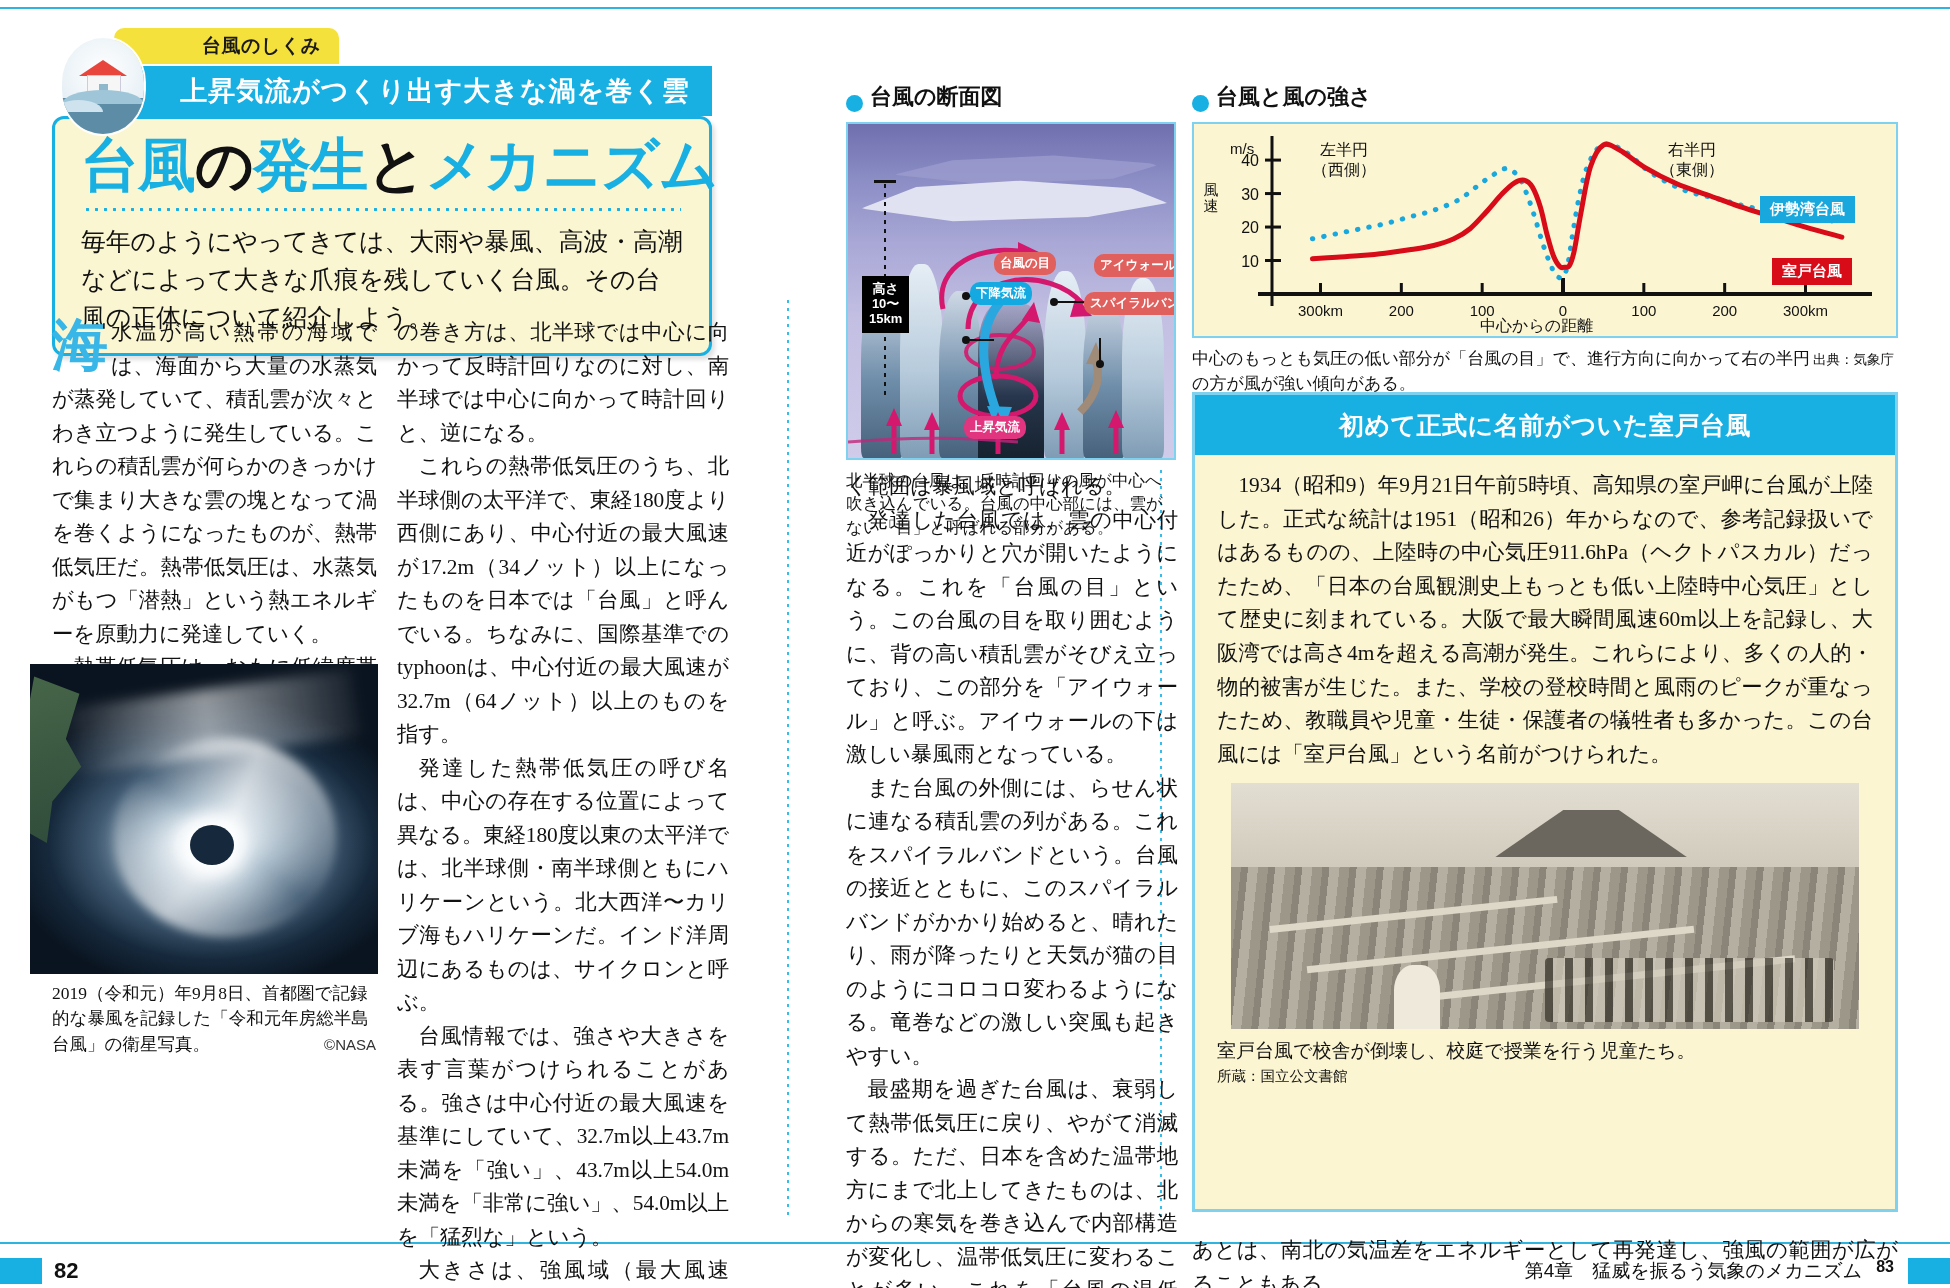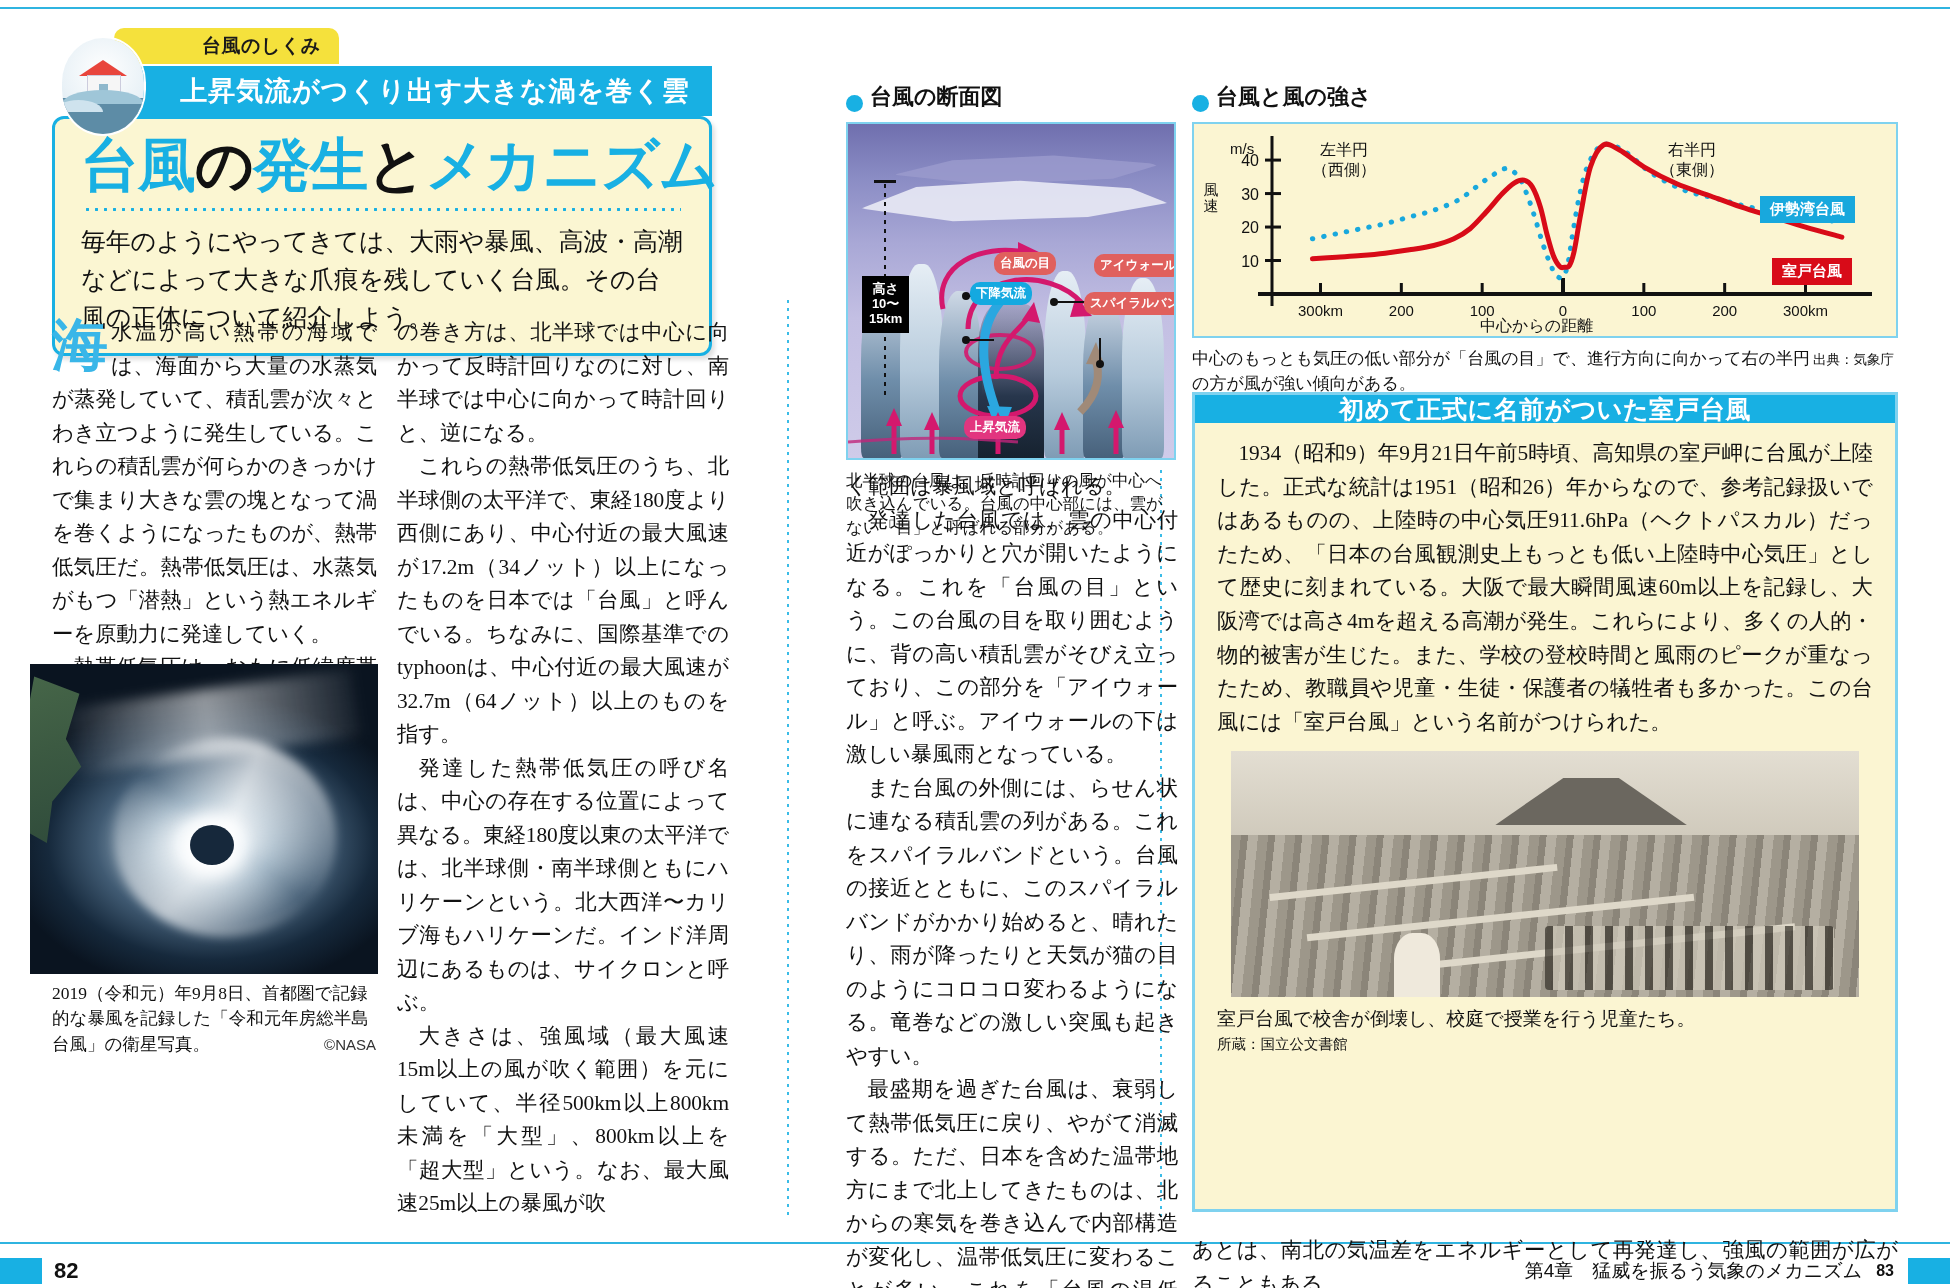--- a/index.html
+++ b/index.html
@@ -139,21 +139,21 @@
   .chip.muro{background:#d80b18;}
   .half{position:absolute;font-family:"Liberation Sans","DejaVu Sans",sans-serif;
      font-size:16px;color:#111;text-align:center;line-height:1.25;white-space:nowrap;}
   .axlbl{position:absolute;font-family:"Liberation Sans","DejaVu Sans",sans-serif;font-size:15px;color:#111;}
   .ytitle{position:absolute;font-family:"Liberation Sans","DejaVu Sans",sans-serif;font-size:15px;
      color:#111;line-height:1.05;text-align:center;}
 
   
   .mbox{position:absolute;left:1192px;top:392px;width:706px;height:820px;
      background:#fbf5d2;border:3px solid #7fd2ef;box-sizing:border-box;}
-  .mbox-head{background:#18b0e3;height:28px;display:flex;align-items:center;justify-content:center;text-align:center;}
+  .mbox-head{background:#18b0e3;height:60px;display:flex;align-items:center;justify-content:center;text-align:center;}
   .mbox-head span{font-family:"Liberation Sans","DejaVu Sans",sans-serif;font-weight:bold;
      font-size:25px;color:#fff;letter-spacing:.5px;}
   .mbox-body{padding:14px 22px 0 22px;}
   .mbox-body p{margin:0;text-indent:1em;font-size:21.4px;line-height:1.57;color:#111;text-align:justify;}
   .mphoto{margin:12px auto 0 auto;width:628px;height:246px;position:relative;overflow:hidden;
      background:#b9b4a8;}
   .mph-sky{position:absolute;left:0;top:0;width:100%;height:36%;
      background:linear-gradient(180deg,#e3ded2,#cfc9bb);}
   .mph-roof{position:absolute;left:40%;top:10%;width:34%;height:20%;background:#6b675f;
      clip-path:polygon(6% 100%,38% 4%,64% 4%,96% 100%);}
@@ -167,21 +167,21 @@
   .mcred{padding:3px 22px 0 22px;font-family:"Liberation Sans","DejaVu Sans",sans-serif;
      font-size:14.5px;color:#111;}
 
   .colR2{position:absolute;left:846px;top:470px;width:332px;}
   .tailtext{position:absolute;left:1192px;top:1234px;width:706px;}
 
   
   .pg-l{position:absolute;left:0;bottom:4px;display:flex;align-items:center;gap:12px;}
   .pg-l .sq{width:42px;height:26px;background:#18b0e3;}
   .pg-l .n{font-family:"Liberation Sans","DejaVu Sans",sans-serif;font-weight:bold;font-size:22px;color:#111;}
-  .pg-r{position:absolute;right:0;bottom:4px;display:flex;align-items:center;gap:14px;}
+  .pg-r{position:absolute;right:0;bottom:4px;display:flex;align-items:flex-start;gap:14px;}
   .pg-r .t{font-family:"Liberation Sans","DejaVu Sans",sans-serif;font-size:19px;color:#111;}
   .pg-r .n{font-family:"Liberation Sans","DejaVu Sans",sans-serif;font-weight:bold;font-size:16px;color:#111;}
   .pg-r .sq{width:42px;height:26px;background:#18b0e3;}
   .gutter{position:absolute;left:787px;top:300px;width:2px;height:920px;
      background:repeating-linear-gradient(180deg,#18b0e3 0 3px,transparent 3px 8px);opacity:.85;}
   .gutter2{position:absolute;left:1160px;top:470px;width:2px;height:750px;
      background:repeating-linear-gradient(180deg,#18b0e3 0 3px,transparent 3px 8px);opacity:.85;}
 </style>
 </head>
 <body>
@@ -234,20 +234,21 @@
     <div class="sat-cap">
       <span>2019（令和元）年9月8日、首都圏で記録的な暴風を記録した「令和元年房総半島台風」の衛星写真。</span>
       <span class="credit">©NASA</span>
     </div>
   </div>
 
   <div class="colR bodytext">
     <p class="noind">の巻き方は、北半球では中心に向かって反時計回りなのに対し、南半球では中心に向かって時計回りと、逆になる。</p>
     <p>これらの熱帯低気圧のうち、北半球側の太平洋で、東経180度より西側にあり、中心付近の最大風速が17.2m（34ノット）以上になったものを日本では「台風」と呼んでいる。ちなみに、国際基準でのtyphoonは、中心付近の最大風速が32.7m（64ノット）以上のものを指す。</p>
     <p>発達した熱帯低気圧の呼び名は、中心の存在する位置によって異なる。東経180度以東の太平洋では、北半球側・南半球側ともにハリケーンという。北大西洋〜カリブ海もハリケーンだ。インド洋周辺にあるものは、サイクロンと呼ぶ。</p>
+    <p>台風情報では、強さや大きさを表す言葉がつけられることがある。強さは中心付近の最大風速を基準にしていて、32.7m以上43.7m未満を「強い」、43.7m以上54.0m未満を「非常に強い」、54.0m以上を「猛烈な」という。</p>
     <p>大きさは、強風域（最大風速15m以上の風が吹く範囲）を元にしていて、半径500km以上800km未満を「大型」、800km以上を「超大型」という。なお、最大風速25m以上の暴風が吹</p>
   </div>
 
   <div class="fig1">
     <div class="sec-head">
       <span class="sec-dot"></span>
       <span>台風の断面図</span>
     </div>
     <div class="fig1-img">
       <div class="anvil2"></div>

